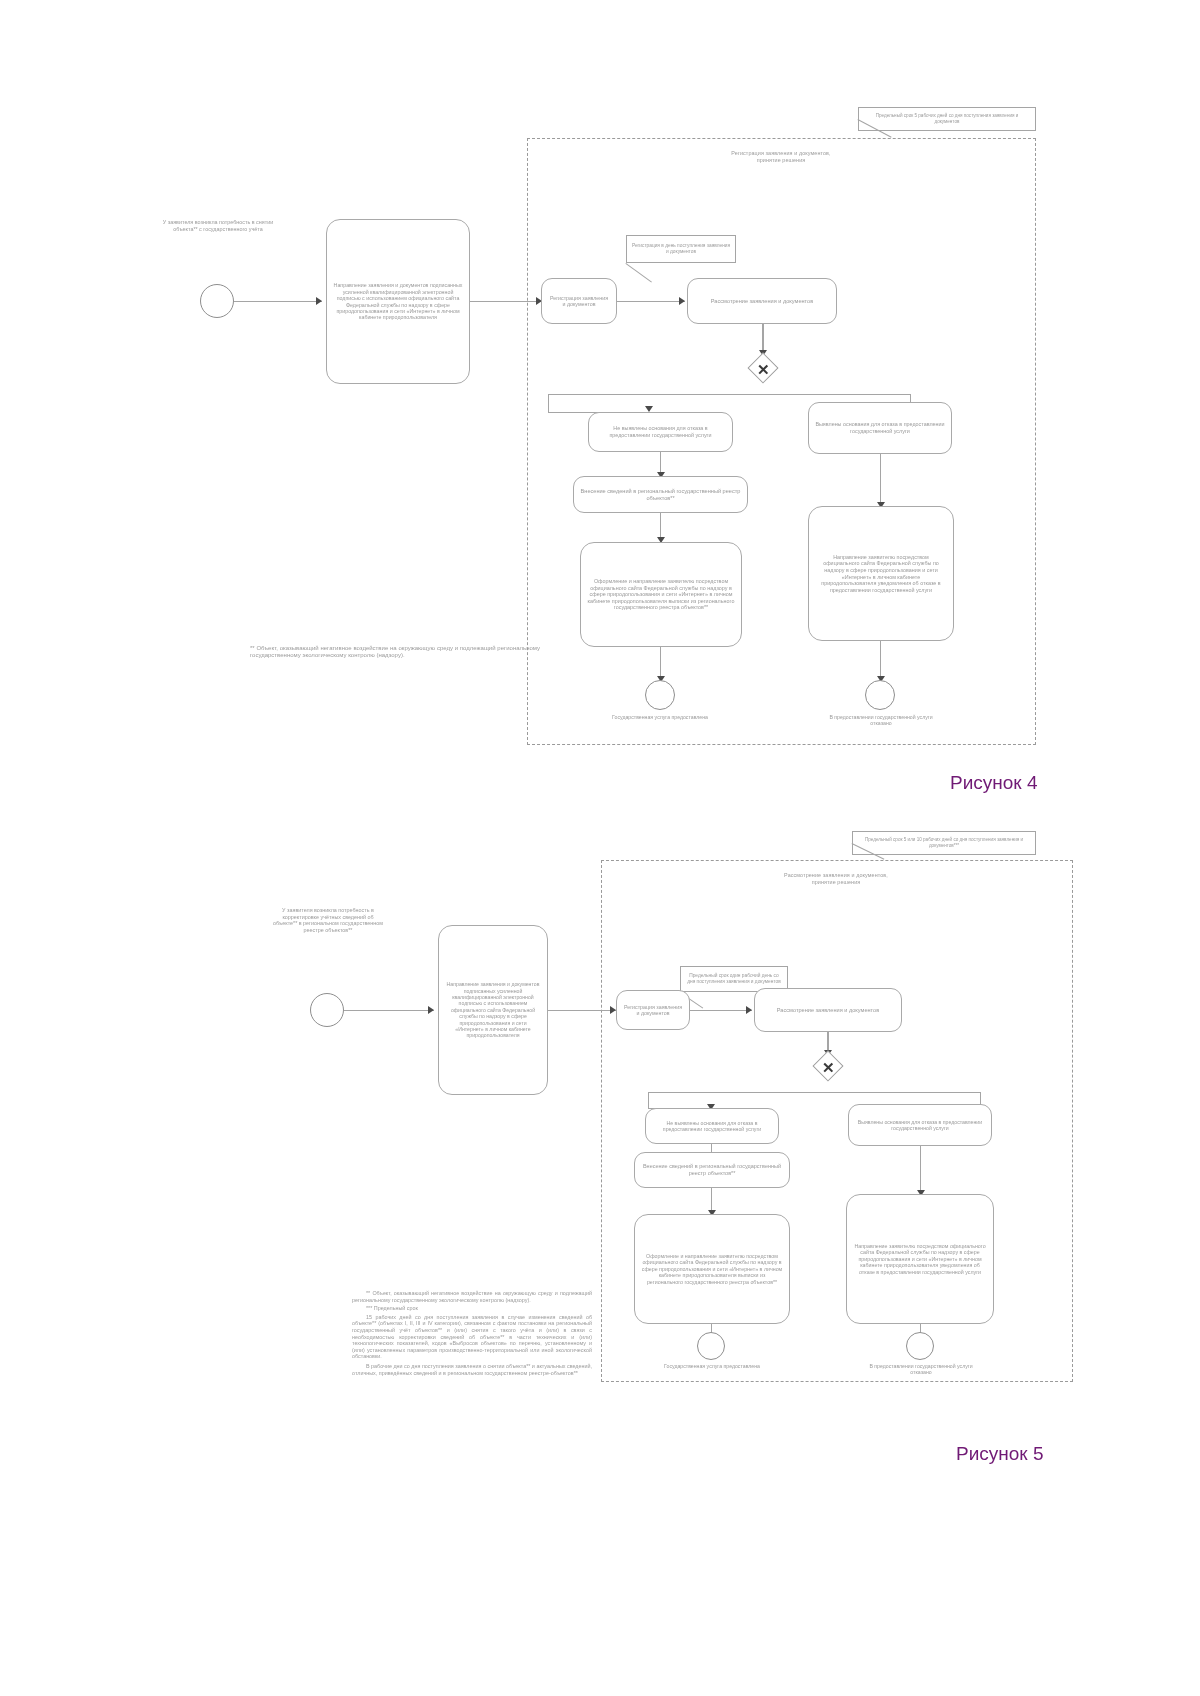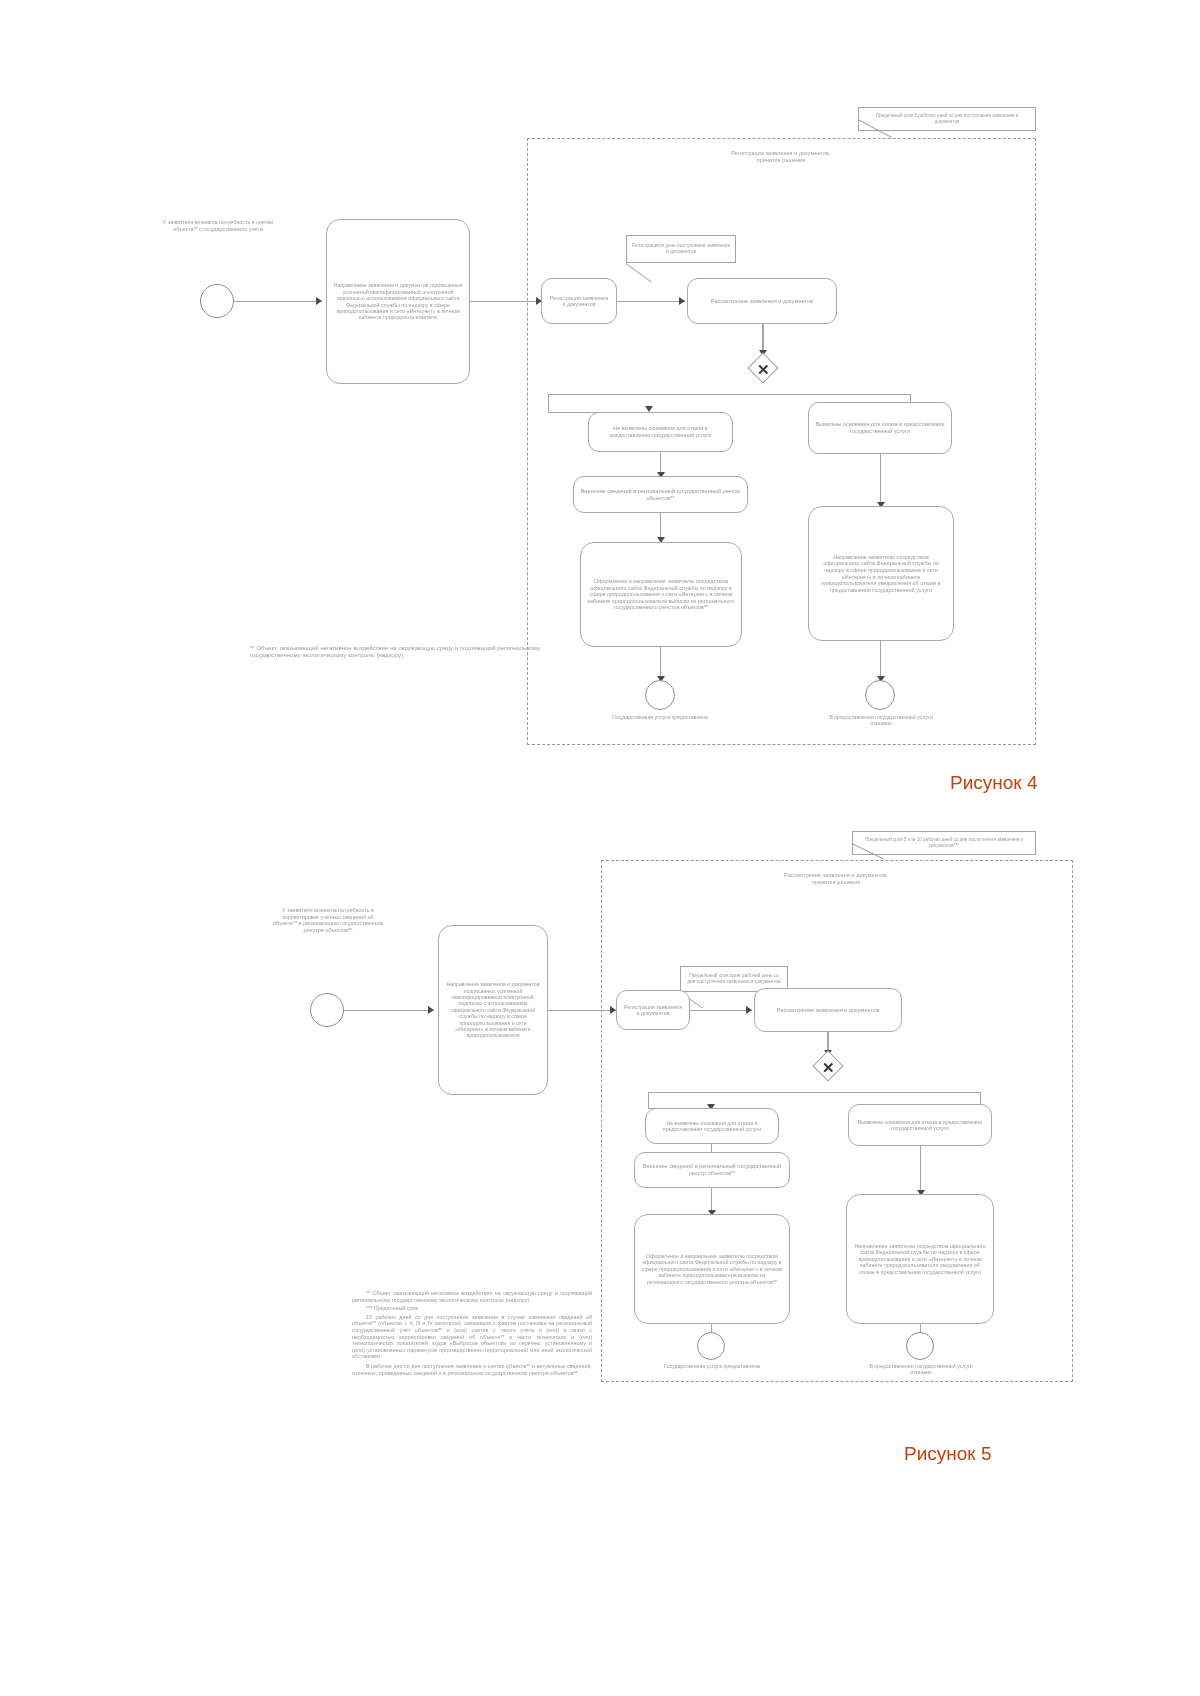--- a/index.html
+++ b/index.html
@@ -54,21 +54,21 @@
   }
   .arrow{
     position:absolute;width:0;height:0;border-left:4px solid transparent;
     border-right:4px solid transparent;border-top:6px solid #4a4a4a;
   }
   .arrow.right{
     border-left:6px solid #4a4a4a;border-top:4px solid transparent;
     border-bottom:4px solid transparent;border-right:none;
   }
   .caption{
-    position:absolute;color:#c2410c;font-size:19px;
+    position:absolute;color:#701a75;font-size:19px;
     font-family:"Liberation Sans",sans-serif;
   }
   .leader{position:absolute;background:#a5a5a5;height:1px;transform-origin:0 0;}
   .blurtext{filter:blur(.35px);}
 </style>
 </head>
 <body>
 
 <div class="page">
 
@@ -228,16 +228,16 @@
         <span>Объект, оказывающий негативное воздействие на окружающую среду и подлежащий региональному государственному экологическому контролю (надзору).</span>
       </div>
       <div style="display:block;text-indent:14px;margin-top:2px;">
         <span>***</span>
         <span>Предельный срок</span>
       </div>
       <div style="display:block;text-indent:14px;margin-top:2px;">15 рабочих дней со дня поступления заявления в случае изменения сведений об объекте** (объектах I, II, III и IV категории), связанном с фактом постановки на региональный государственный учёт объектов** и (или) снятия с такого учёта и (или) в связи с необходимостью корректировки сведений об объекте** в части технических и (или) технологических показателей, кодов «Выбросов объектов» по перечню, установленному и (или) установленных параметров производственно-территориальной или иной экологической обстановки.</div>
       <div style="display:block;text-indent:14px;margin-top:3px;">В рабочие дни со дня поступления заявления о снятии объекта** и актуальных сведений, отличных, приведённых сведений и в региональном государственном реестре-объектов**</div>
     </div>
 
-    <div class="caption" style="left:904px;top:1443px;">Рисунок 5</div>
+    <div class="caption" style="left:956px;top:1443px;">Рисунок 5</div>
   </div>
 
 </div>
 
 </body></html>

